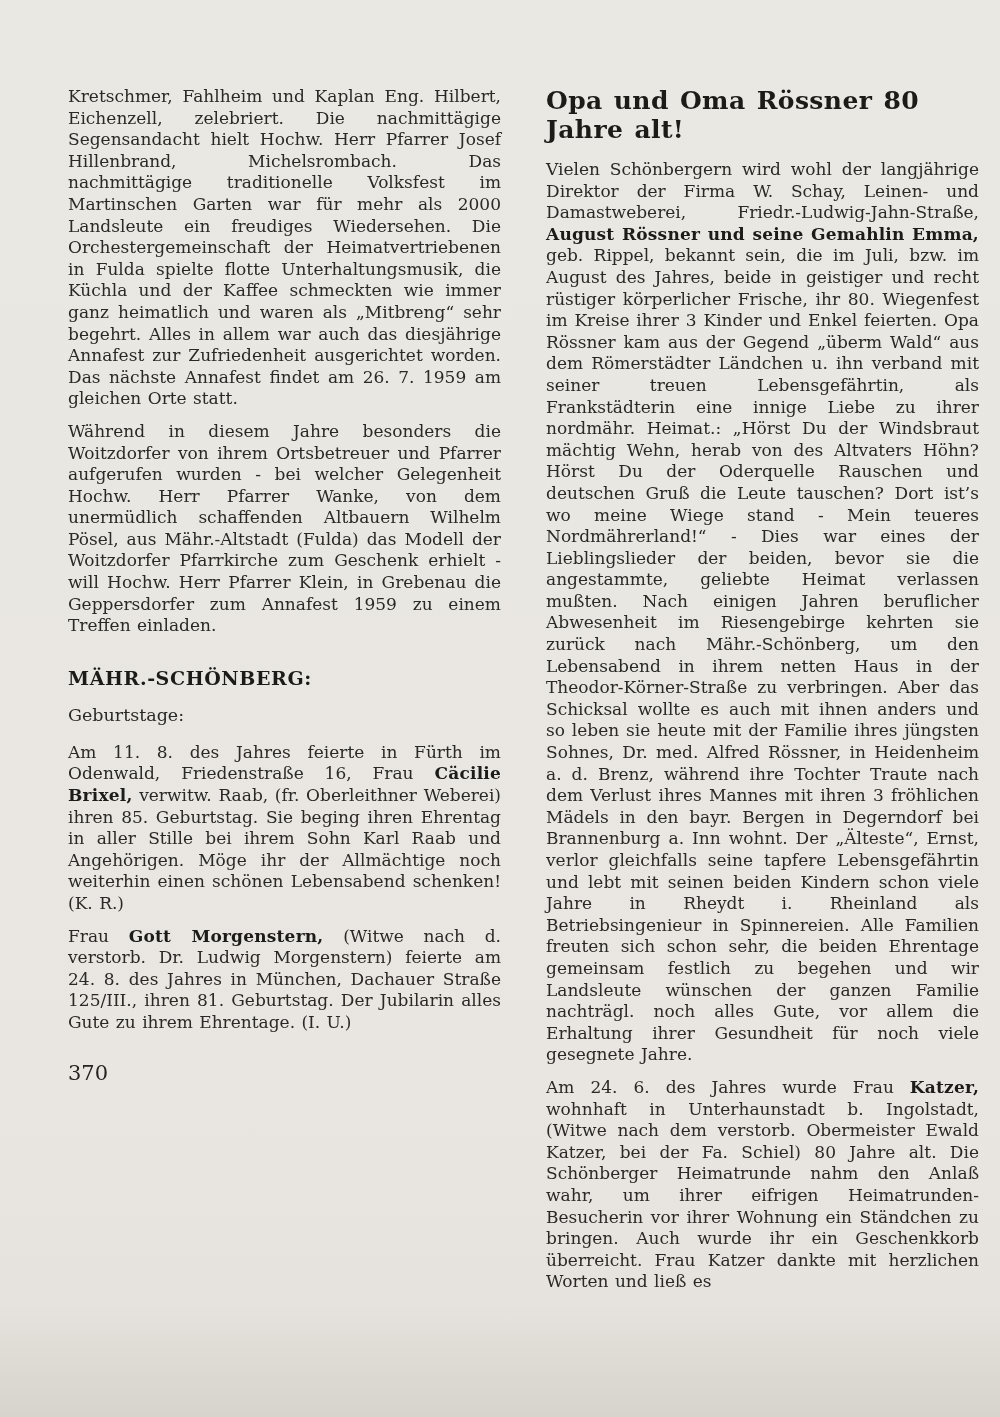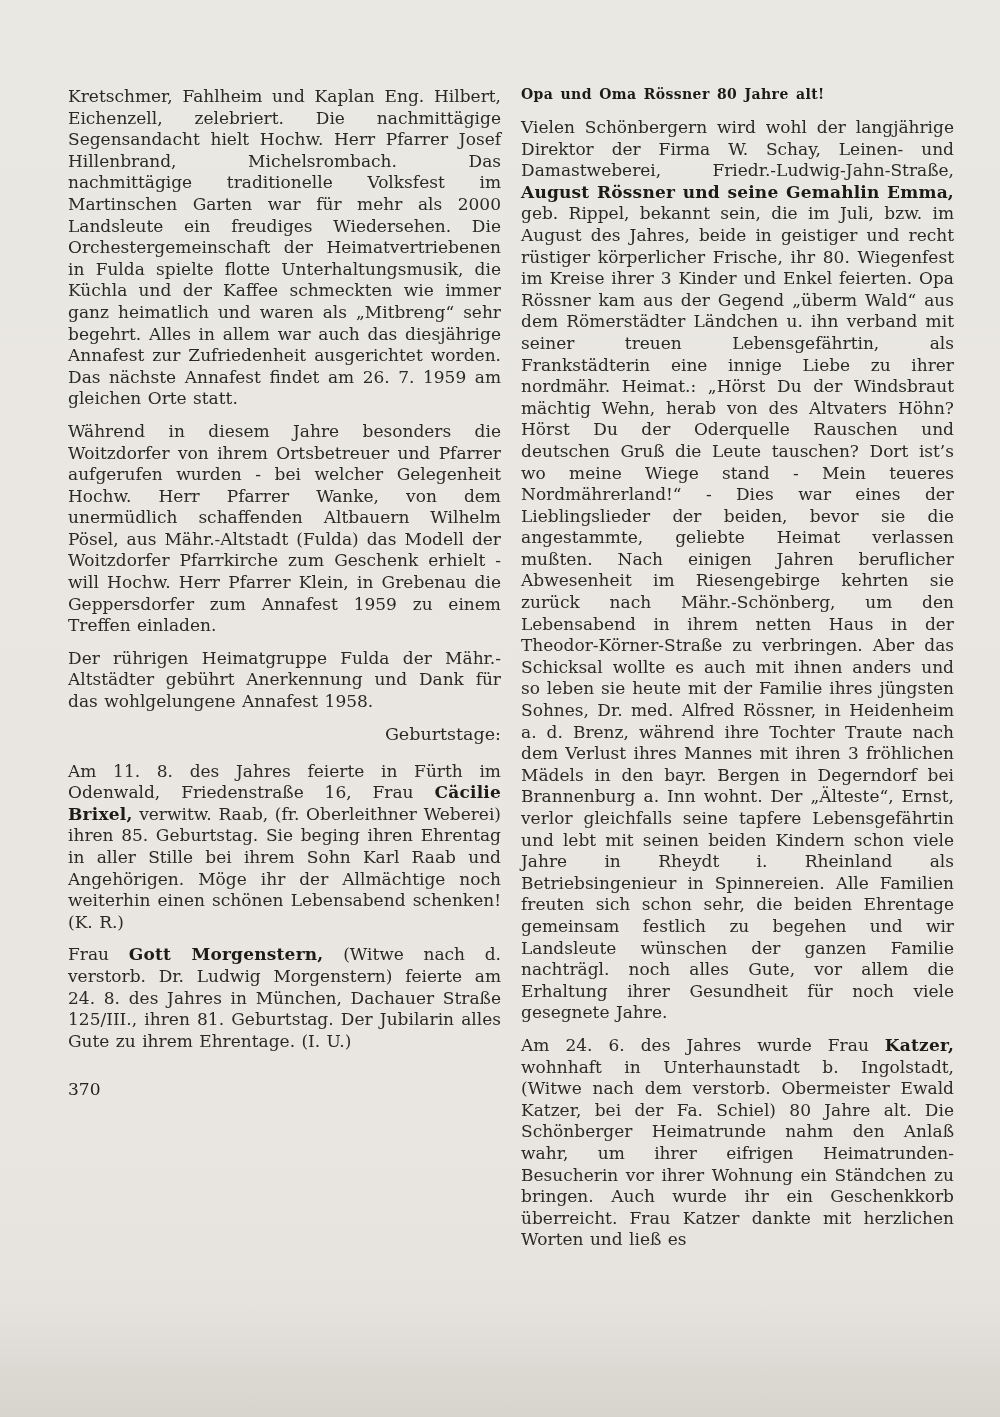--- a/index.html
+++ b/index.html
@@ -12,21 +12,21 @@
     height: 1417px;
     background: linear-gradient(180deg, #eae8e3 0%, #e9e6e1 78%, #e6e3de 92%, #dcd9d3 97%, #d7d4ce 100%);
     font-family: "DejaVu Serif", "Liberation Serif", serif;
     color: #2b2925;
     overflow: hidden;
     box-sizing: border-box;
     padding: 86px 35px 0 68px;
   }
   .columns {
     display: flex;
-    gap: 20px;
+    gap: 45px;
   }
   .col {
     width: 433px;
     flex: 0 0 433px;
   }
   .para {
     font-size: 17px;
     line-height: 21.6px;
     text-align: justify;
     margin: 0 0 11px 0;
@@ -41,47 +41,46 @@
   .section-heading {
     font-size: 19px;
     font-weight: bold;
     color: #1c1b18;
     letter-spacing: 0.6px;
     margin: 30px 0 16px 0;
   }
   .subheading {
     font-size: 17.5px;
     margin: 0 0 17px 0;
-    text-align: right;
   }
   .article-heading {
-    font-size: 14px;
+    font-size: 25px;
     font-weight: bold;
     color: #1c1b18;
     letter-spacing: 0.4px;
     word-spacing: 2px;
     margin: 0 0 15px 0;
   }
   .page-number {
-    font-size: 17px;
+    font-size: 21px;
     margin-top: 27px;
     color: #25231f;
   }
 </style>
 </head>
 <body>
 
 <div class="page">
   <div class="columns">
 
     <div class="col">
       <p class="para">Kretschmer, Fahlheim und Kaplan Eng. Hilbert, Eichenzell, zelebriert. Die nachmittägige Segensandacht hielt Hochw. Herr Pfarrer Josef Hillenbrand, Michelsrombach. Das nachmittägige traditionelle Volksfest im Martinschen Garten war für mehr als 2000 Landsleute ein freudiges Wiedersehen. Die Orchestergemeinschaft der Heimatvertriebenen in Fulda spielte flotte Unterhaltungsmusik, die Küchla und der Kaffee schmeckten wie immer ganz heimatlich und waren als „Mitbreng“ sehr begehrt. Alles in allem war auch das diesjährige Annafest zur Zufriedenheit ausgerichtet worden. Das nächste Annafest findet am 26. 7. 1959 am gleichen Orte statt.</p>
       <p class="para">Während in diesem Jahre besonders die Woitzdorfer von ihrem Ortsbetreuer und Pfarrer aufgerufen wurden - bei welcher Gelegenheit Hochw. Herr Pfarrer Wanke, von dem unermüdlich schaffenden Altbauern Wilhelm Pösel, aus Mähr.-Altstadt (Fulda) das Modell der Woitzdorfer Pfarrkirche zum Geschenk erhielt - will Hochw. Herr Pfarrer Klein, in Grebenau die Geppersdorfer zum Annafest 1959 zu einem Treffen einladen.</p>
-      <p class="para">Der rührigen Heimatgruppe Fulda der Mähr.-Altstädter gebührt Anerkennung und Dank für das wohlgelungene Annafest 1958.</p>
 
+      <h2 class="section-heading">MÄHR.-SCHÖNBERG:</h2>
       <p class="subheading">Geburtstage:</p>
 
       <p class="para">Am 11. 8. des Jahres feierte in Fürth im Odenwald, Friedenstraße 16, Frau <b>Cäcilie Brixel,</b> verwitw. Raab, (fr. Oberleithner Weberei) ihren 85. Geburtstag. Sie beging ihren Ehrentag in aller Stille bei ihrem Sohn Karl Raab und Angehörigen. Möge ihr der Allmächtige noch weiterhin einen schönen Lebensabend schenken! (K. R.)</p>
       <p class="para">Frau <b>Gott Morgenstern,</b> (Witwe nach d. verstorb. Dr. Ludwig Morgenstern) feierte am 24. 8. des Jahres in München, Dachauer Straße 125/III., ihren 81. Geburtstag. Der Jubilarin alles Gute zu ihrem Ehrentage. (I. U.)</p>
 
       <div class="page-number">370</div>
     </div>
 
     <div class="col">
       <h2 class="article-heading">Opa und Oma Rössner 80 Jahre alt!</h2>

